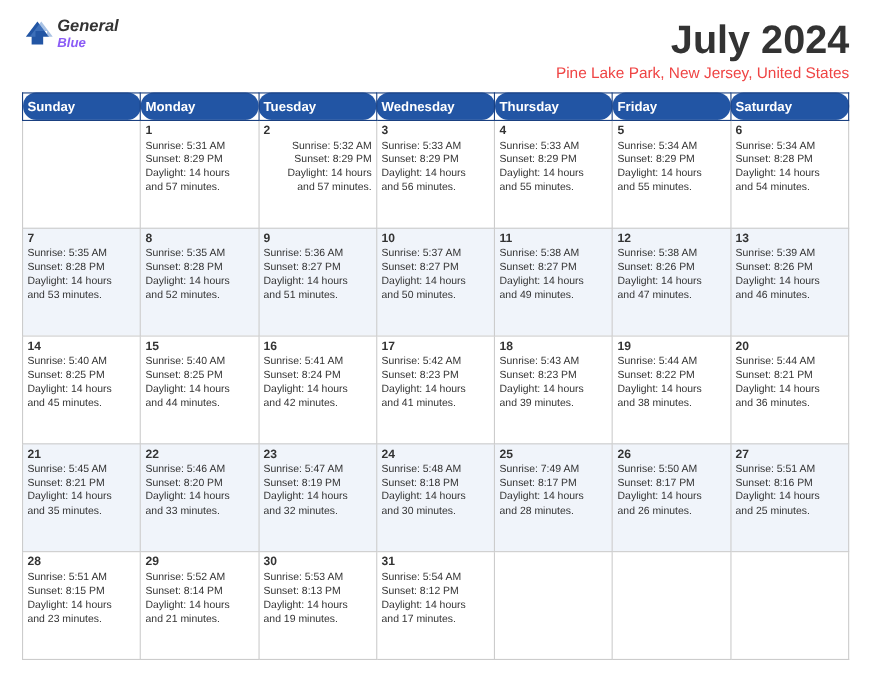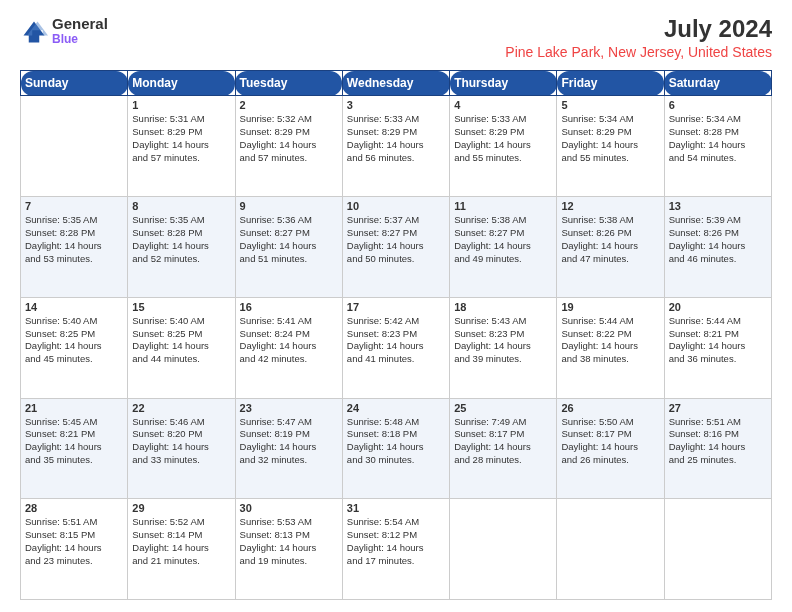--- a/index.html
+++ b/index.html
@@ -18,22 +18,23 @@
       flex-direction: column;
     }
     .header {
       display: flex;
       justify-content: space-between;
       align-items: flex-start;
       margin-bottom: 10px;
     }
     .logo {
       display: flex;
-      align-items: flex-end;
+      align-items: flex-start;
       gap: 4px;
+      font-style: italic;
     }
     .logo-text {
       display: flex;
       flex-direction: column;
       line-height: 1.1;
     }
     .logo-general {
       font-size: 15px;
       font-weight: bold;
       color: #333;
@@ -44,21 +45,21 @@
       color: #8b5cf6;
     }
     .logo-icon {
       width: 28px;
       height: 28px;
     }
     .title-block {
       text-align: right;
     }
     .main-title {
-      font-size: 24px;
+      font-size: 36px;
       font-weight: bold;
       color: #333;
       line-height: 1.1;
     }
     .subtitle {
       font-size: 14px;
       color: #ef4444;
       margin-top: 2px;
     }
     .calendar {
@@ -149,21 +150,21 @@
           <td class="empty-cell"></td>
           <td>
             <span class="day-num">1</span>
             <div class="day-info" style="white-space: pre-line;">Sunrise: 5:31 AM
 Sunset: 8:29 PM
 Daylight: 14 hours
 and 57 minutes.</div>
           </td>
           <td>
             <span class="day-num">2</span>
-            <div class="day-info" style="white-space: pre-line;">Sunrise: 5:32 AM
+            <div class="day-info" style="white-space: pre-line; text-align: right;">Sunrise: 5:32 AM
 Sunset: 8:29 PM
 Daylight: 14 hours
 and 57 minutes.</div>
           </td>
           <td>
             <span class="day-num">3</span>
             <div class="day-info" style="white-space: pre-line;">Sunrise: 5:33 AM
 Sunset: 8:29 PM
 Daylight: 14 hours
 and 56 minutes.</div>

